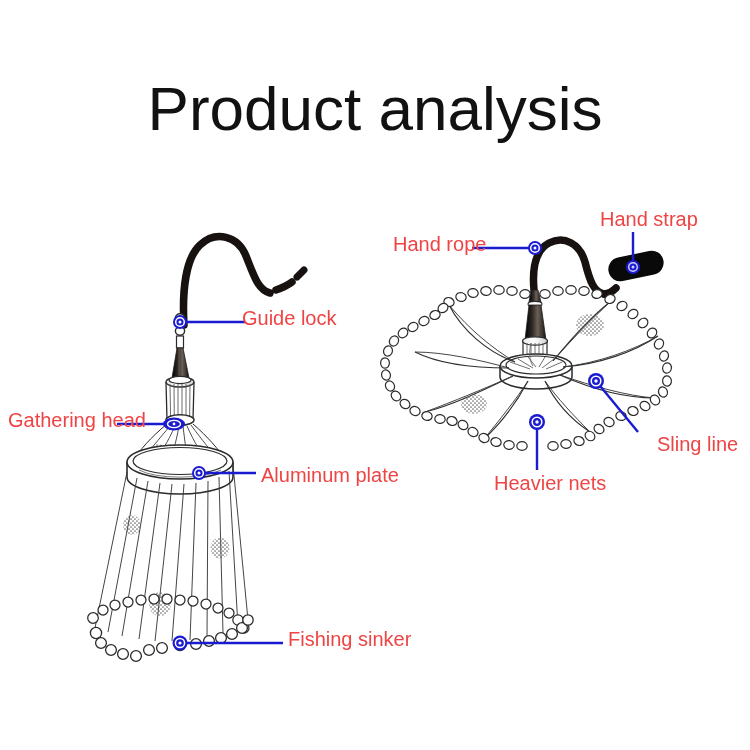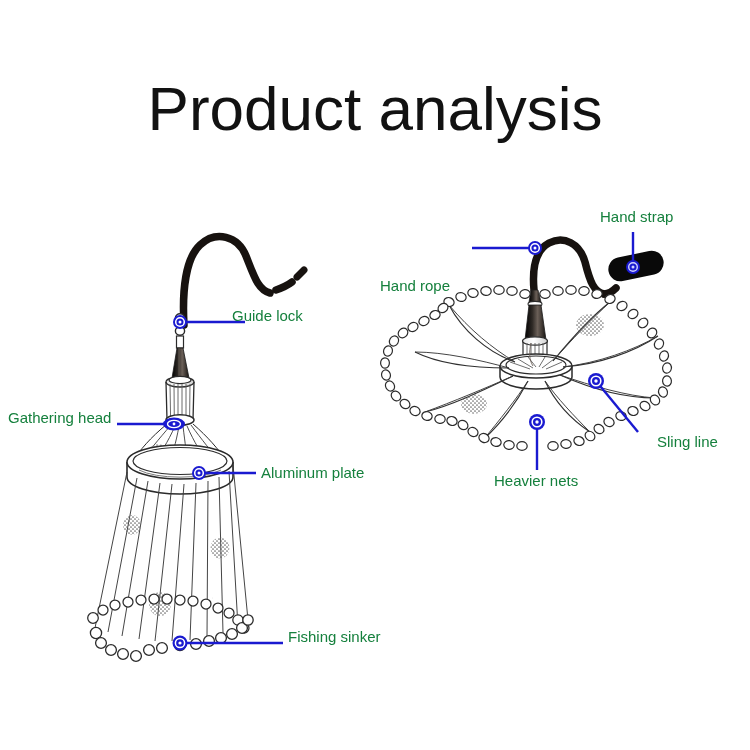--- a/index.html
+++ b/index.html
@@ -36,22 +36,22 @@
   svg.art {
     position: absolute;
     left: 0;
     top: 0;
     width: 750px;
     height: 750px;
   }
   .lbl {
     position: absolute;
     font-family: "Liberation Sans", sans-serif;
-    font-size: 15px;
-    color: #15803d;
+    font-size: 20px;
+    color: #ef4444;
     white-space: nowrap;
     line-height: 1;
   }
 </style>
 </head>
 <body>
 
 <div id="stage">
 
   <div id="page-title">Product analysis</div>
@@ -349,29 +349,29 @@
         <circle cx="596" cy="381" r="1.7" fill="#ffffff"></circle>
       </g>
       <g>
         <circle cx="537" cy="422" r="8" fill="#1a1ad0"></circle>
         <circle cx="537" cy="422" r="4.8" fill="none" stroke="#ffffff" stroke-width="1.6"></circle>
         <circle cx="537" cy="422" r="1.7" fill="#ffffff"></circle>
       </g>
     </g>
   </svg>
 
-  <div class="lbl" style="left:232px; top:308px;text-align:right;">Guide lock</div>
+  <div class="lbl" style="left:242px; top:308px;text-align:right;">Guide lock</div>
 
   <div class="lbl" style="left:8px; top:410px;text-align:center;">Gathering head</div>
 
   <div class="lbl" style="left:261px; top:465px;">Aluminum plate</div>
 
   <div class="lbl" style="left:288px; top:629px;">Fishing sinker</div>
 
-  <div class="lbl" style="left:380px; top:234px;margin-top:44px;">Hand rope</div>
+  <div class="lbl" style="left:393px; top:234px;">Hand rope</div>
 
   <div class="lbl" style="left:600px; top:209px;">Hand strap</div>
 
   <div class="lbl" style="left:622px; top:434px;margin-left:35px;">Sling line</div>
 
   <div class="lbl" style="left:494px; top:473px;">Heavier nets</div>
 
 </div>
 
 </body></html>

